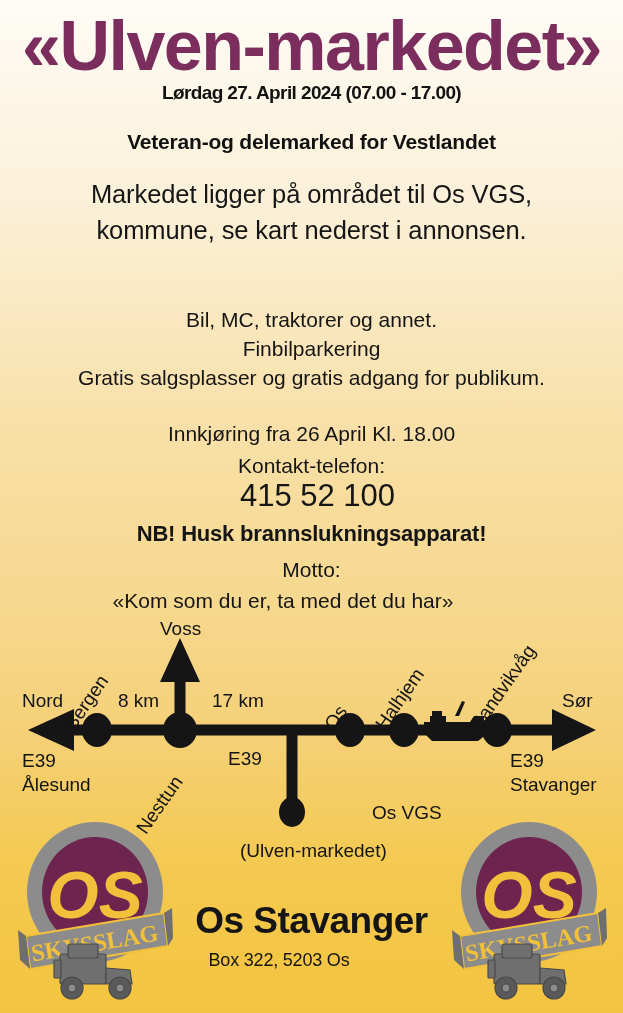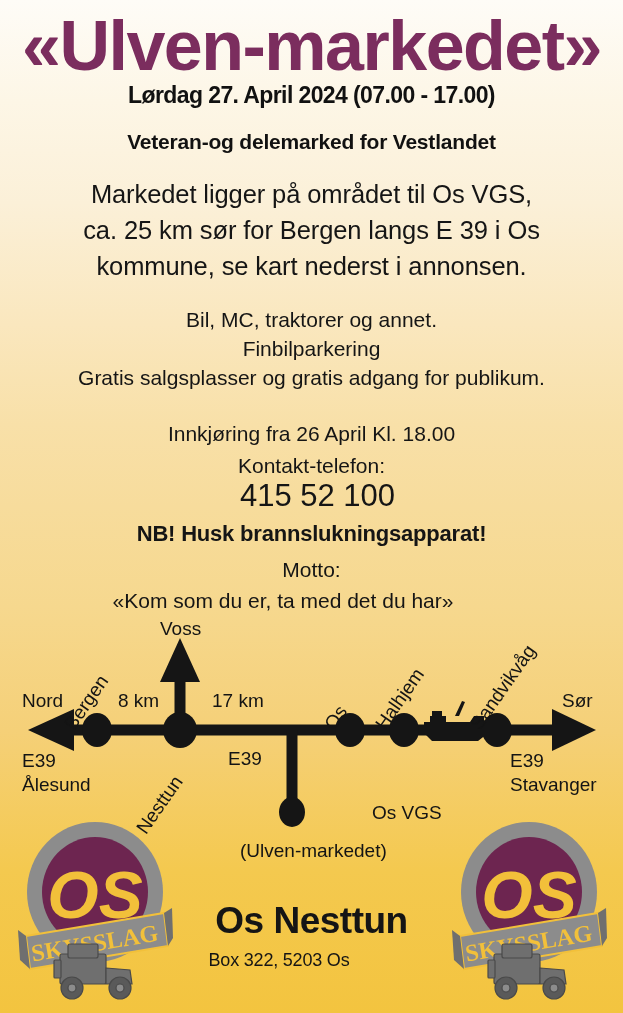--- a/index.html
+++ b/index.html
@@ -41,21 +41,21 @@
     color: #7b2d5e;
     line-height: 1.05;
     white-space: nowrap;
   }
   .subtitle1 {
     position: absolute;
     top: 82px;
     left: 0;
     width: 623px;
     text-align: center;
-    font-size: 23px;
+    font-size: 19px;
     font-weight: bold;
     letter-spacing: -0.6px;
     color: #111;
     white-space: nowrap;
   }
   .subtitle2 {
     position: absolute;
     top: 130px;
     left: 0;
     width: 623px;
@@ -181,21 +181,20 @@
 <body>
 
 <div id="poster">
 
   <div class="title">«Ulven-markedet»</div>
   <div class="subtitle1">Lørdag 27. April 2024 (07.00 - 17.00)</div>
   <div class="subtitle2">Veteran-og delemarked for Vestlandet</div>
 
   <div class="para-block lead">
     <div>Markedet ligger på området til Os VGS,</div>
-    <div>ca. 25 km sør for Bergen langs E 39 i Os</div>
     <div>kommune, se kart nederst i annonsen.</div>
   </div>
 
   <div class="para-block midblock">
     <div>Bil, MC, traktorer og annet.</div>
     <div>Finbilparkering</div>
     <div>Gratis salgsplasser og gratis adgang for publikum.</div>
   </div>
 
   <div class="para-block infoblock">
@@ -304,16 +303,16 @@
         <path d="M88 150 L112 152 L114 166 L88 166 Z"></path>
         <circle cx="54" cy="170" r="11" fill="#5a5a5a"></circle>
         <circle cx="54" cy="170" r="4" fill="#8c8c8c"></circle>
         <circle cx="102" cy="170" r="11" fill="#5a5a5a"></circle>
         <circle cx="102" cy="170" r="4" fill="#8c8c8c"></circle>
         <rect x="36" y="142" width="7" height="18" rx="1"></rect>
       </g>
     </svg>
   </div>
 
-  <div class="footer-name">Os Nesttun</div>
+  <div class="footer-name">Os Stavanger</div>
   <div class="footer-addr">Box 322, 5203 Os</div>
 
 </div>
 
 </body></html>

